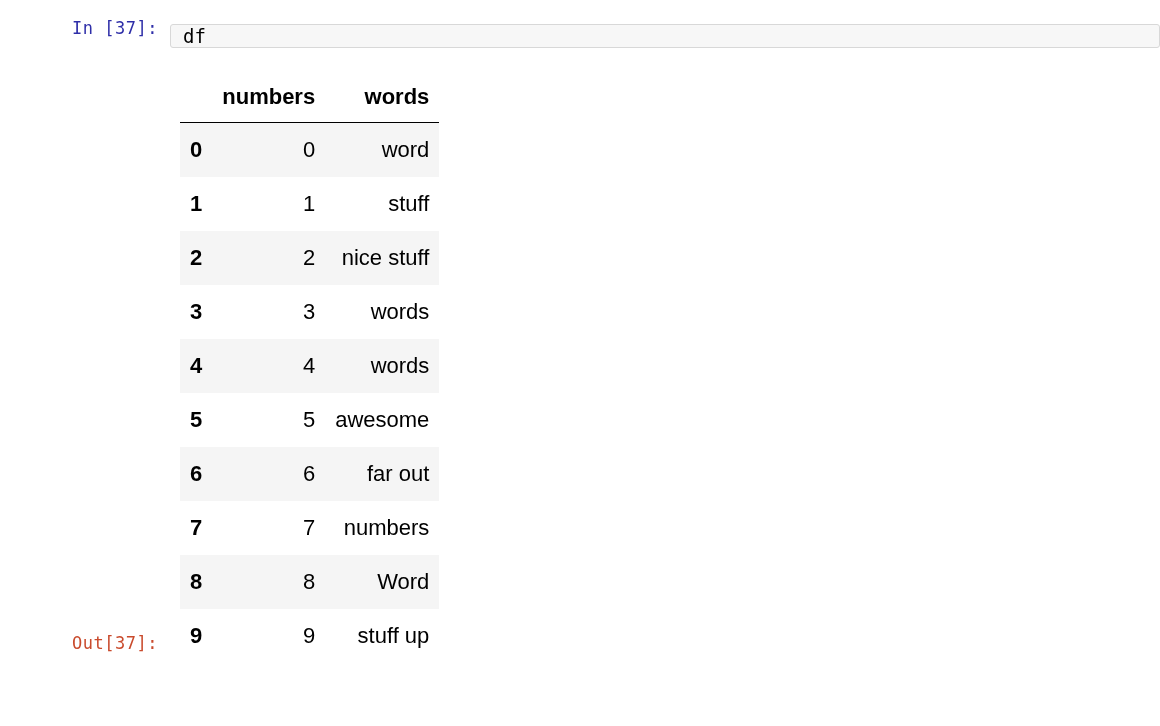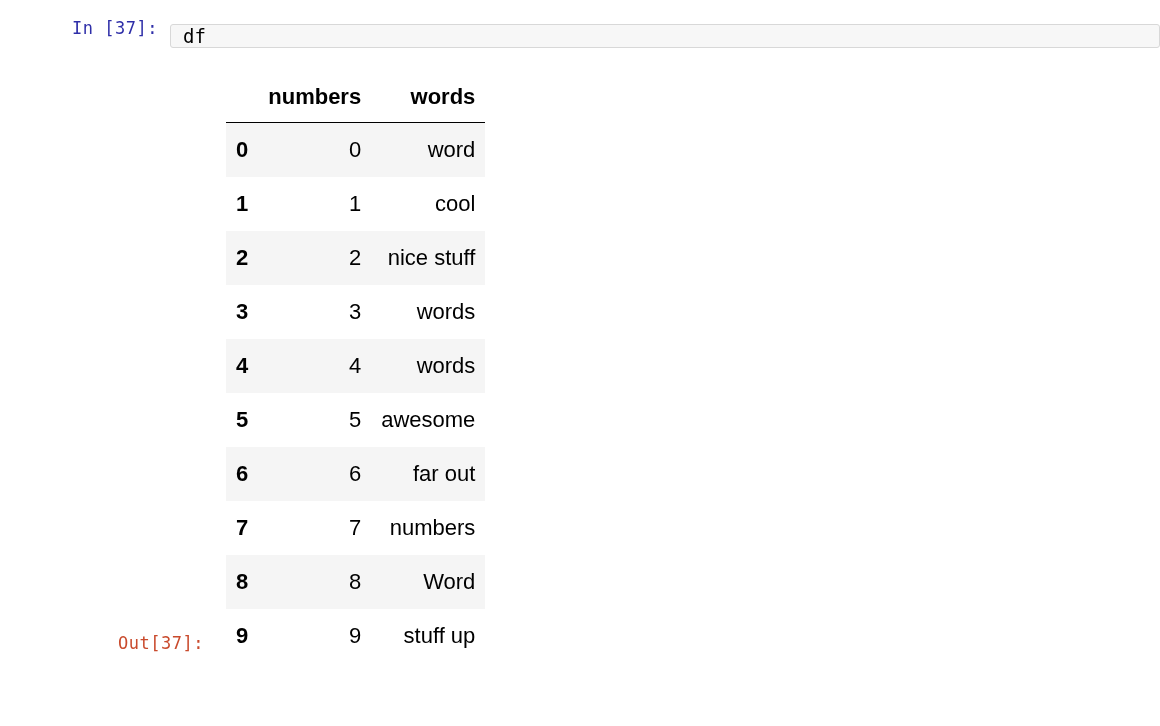--- a/index.html
+++ b/index.html
@@ -76,21 +76,20 @@
       background: #f5f5f5;
     }
     table.dataframe tbody tr:nth-child(even) {
       background: #ffffff;
     }
     .out-cell {
       margin-top: 10px;
     }
     .out-cell .prompt {
       padding-top: 10px;
-      margin-left: 46px;
     }
   </style>
 </head>
 <body>
 
 <div class="cell">
   <div class="prompt prompt-in">In [37]:</div>
   <div class="input-area">df</div>
 </div>
 
@@ -107,21 +106,21 @@
       </thead>
       <tbody>
         <tr>
           <th>0</th>
           <td>0</td>
           <td>word</td>
         </tr>
         <tr>
           <th>1</th>
           <td>1</td>
-          <td>cool</td>
+          <td>stuff</td>
         </tr>
         <tr>
           <th>2</th>
           <td>2</td>
           <td>nice stuff</td>
         </tr>
         <tr>
           <th>3</th>
           <td>3</td>
           <td>words</td>

